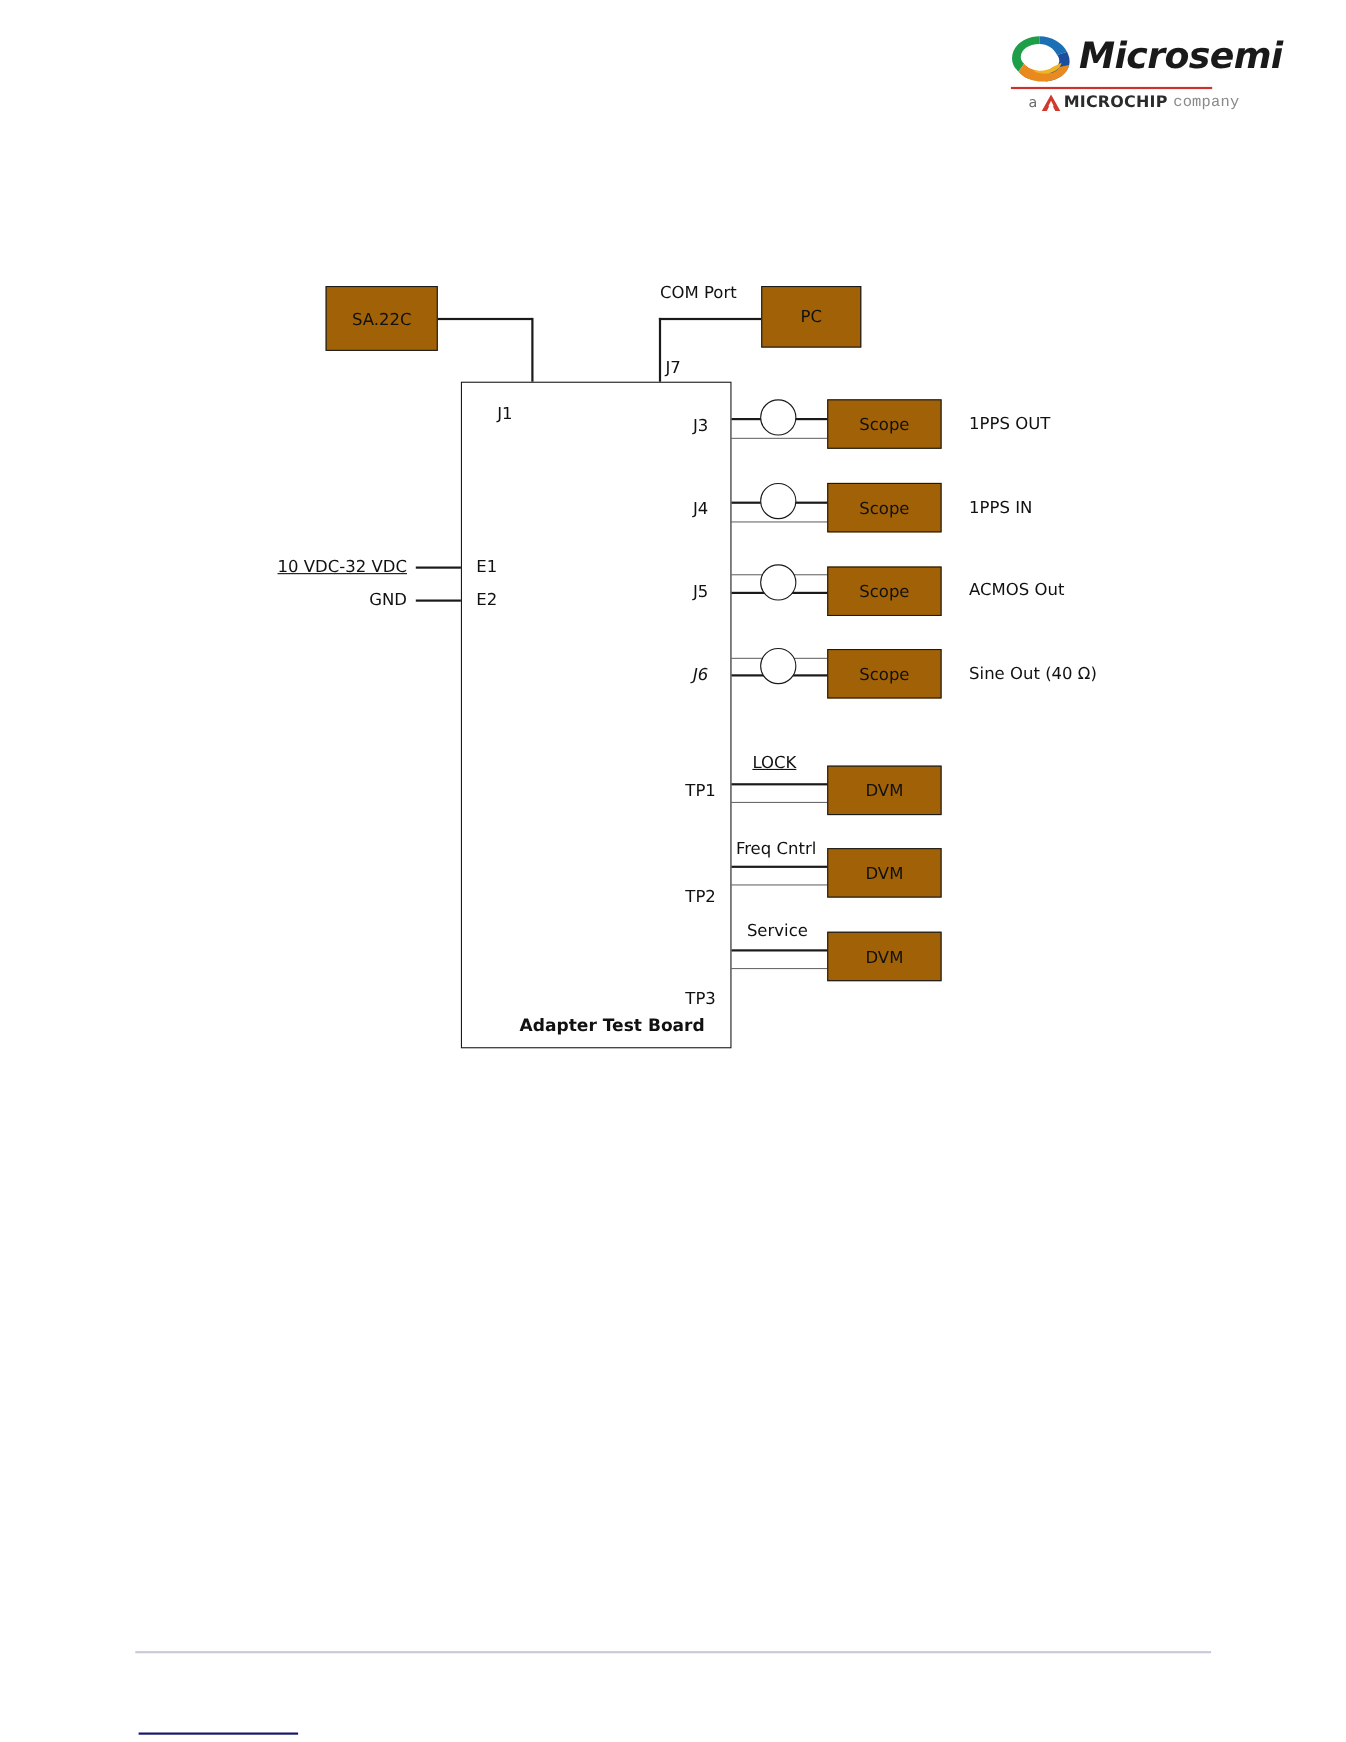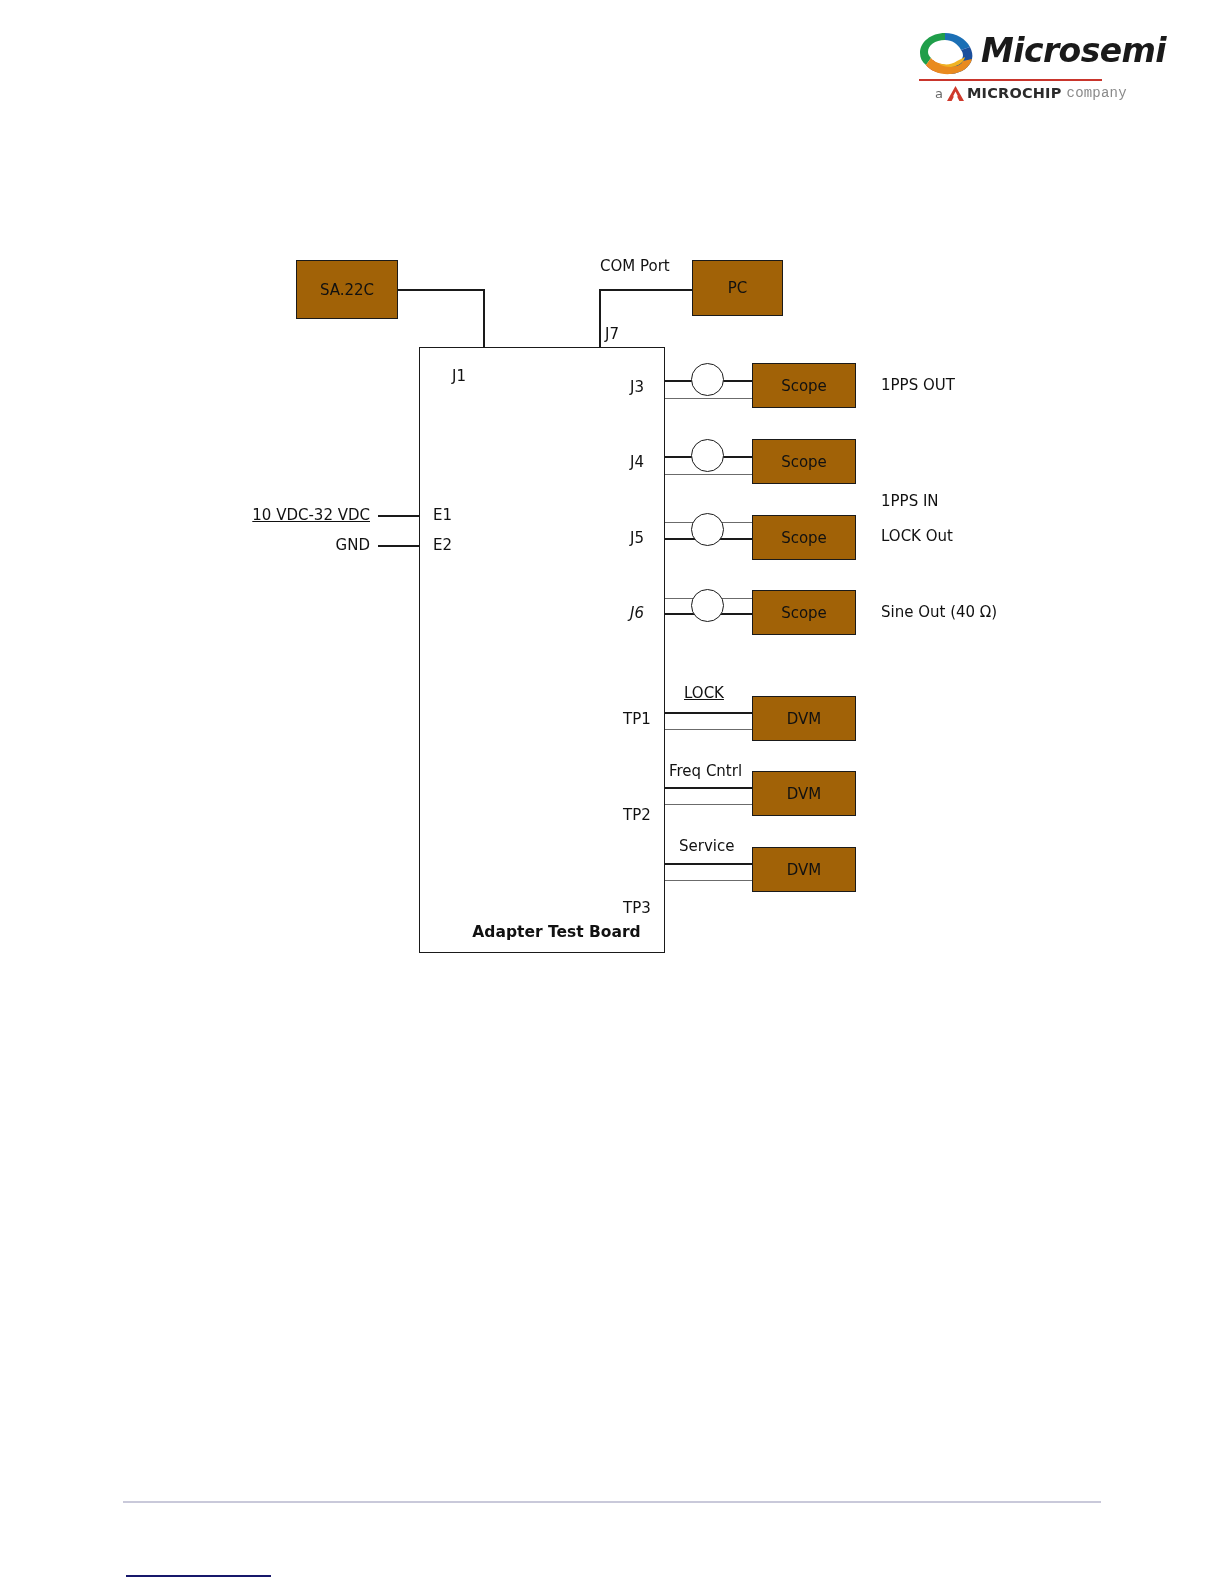--- a/index.html
+++ b/index.html
@@ -238,30 +238,30 @@
   </div>
   <div class="lbl" style="left:881px; top:376px;">1PPS OUT</div>
 
   <div class="lbl" style="left:630px; top:453px;">J4</div>
   <div class="wire" style="left:664px; top:456px; width:90px; height:1.8px;"></div>
   <div class="wire thin" style="left:664px; top:474px; width:90px; height:1.2px;"></div>
   <div class="conn-circle" style="left:691px; top:439px;"></div>
   <div class="node" style="left:752px; top:439px; width:104px; height:45px;">
     <span>Scope</span>
   </div>
-  <div class="lbl" style="left:881px; top:452px;margin-top:40px;">1PPS IN</div>
+  <div class="lbl" style="left:881px; top:452px;">1PPS IN</div>
 
   <div class="lbl" style="left:630px; top:529px;">J5</div>
   <div class="wire thin" style="left:664px; top:522px; width:90px; height:1.2px;"></div>
   <div class="wire" style="left:664px; top:538px; width:90px; height:1.8px;"></div>
   <div class="conn-circle" style="left:691px; top:513px;"></div>
   <div class="node" style="left:752px; top:515px; width:104px; height:45px;">
     <span>Scope</span>
   </div>
-  <div class="lbl" style="left:881px; top:527px;">LOCK Out</div>
+  <div class="lbl" style="left:881px; top:527px;">ACMOS Out</div>
 
   <div class="lbl" style="left:630px; top:604px;font-style:italic;">J6</div>
   <div class="wire thin" style="left:664px; top:598px; width:90px; height:1.2px;"></div>
   <div class="wire" style="left:664px; top:613px; width:90px; height:1.8px;"></div>
   <div class="conn-circle" style="left:691px; top:589px;"></div>
   <div class="node" style="left:752px; top:590px; width:104px; height:45px;">
     <span>Scope</span>
   </div>
   <div class="lbl" style="left:881px; top:603px;">Sine Out (40 Ω)</div>
 

